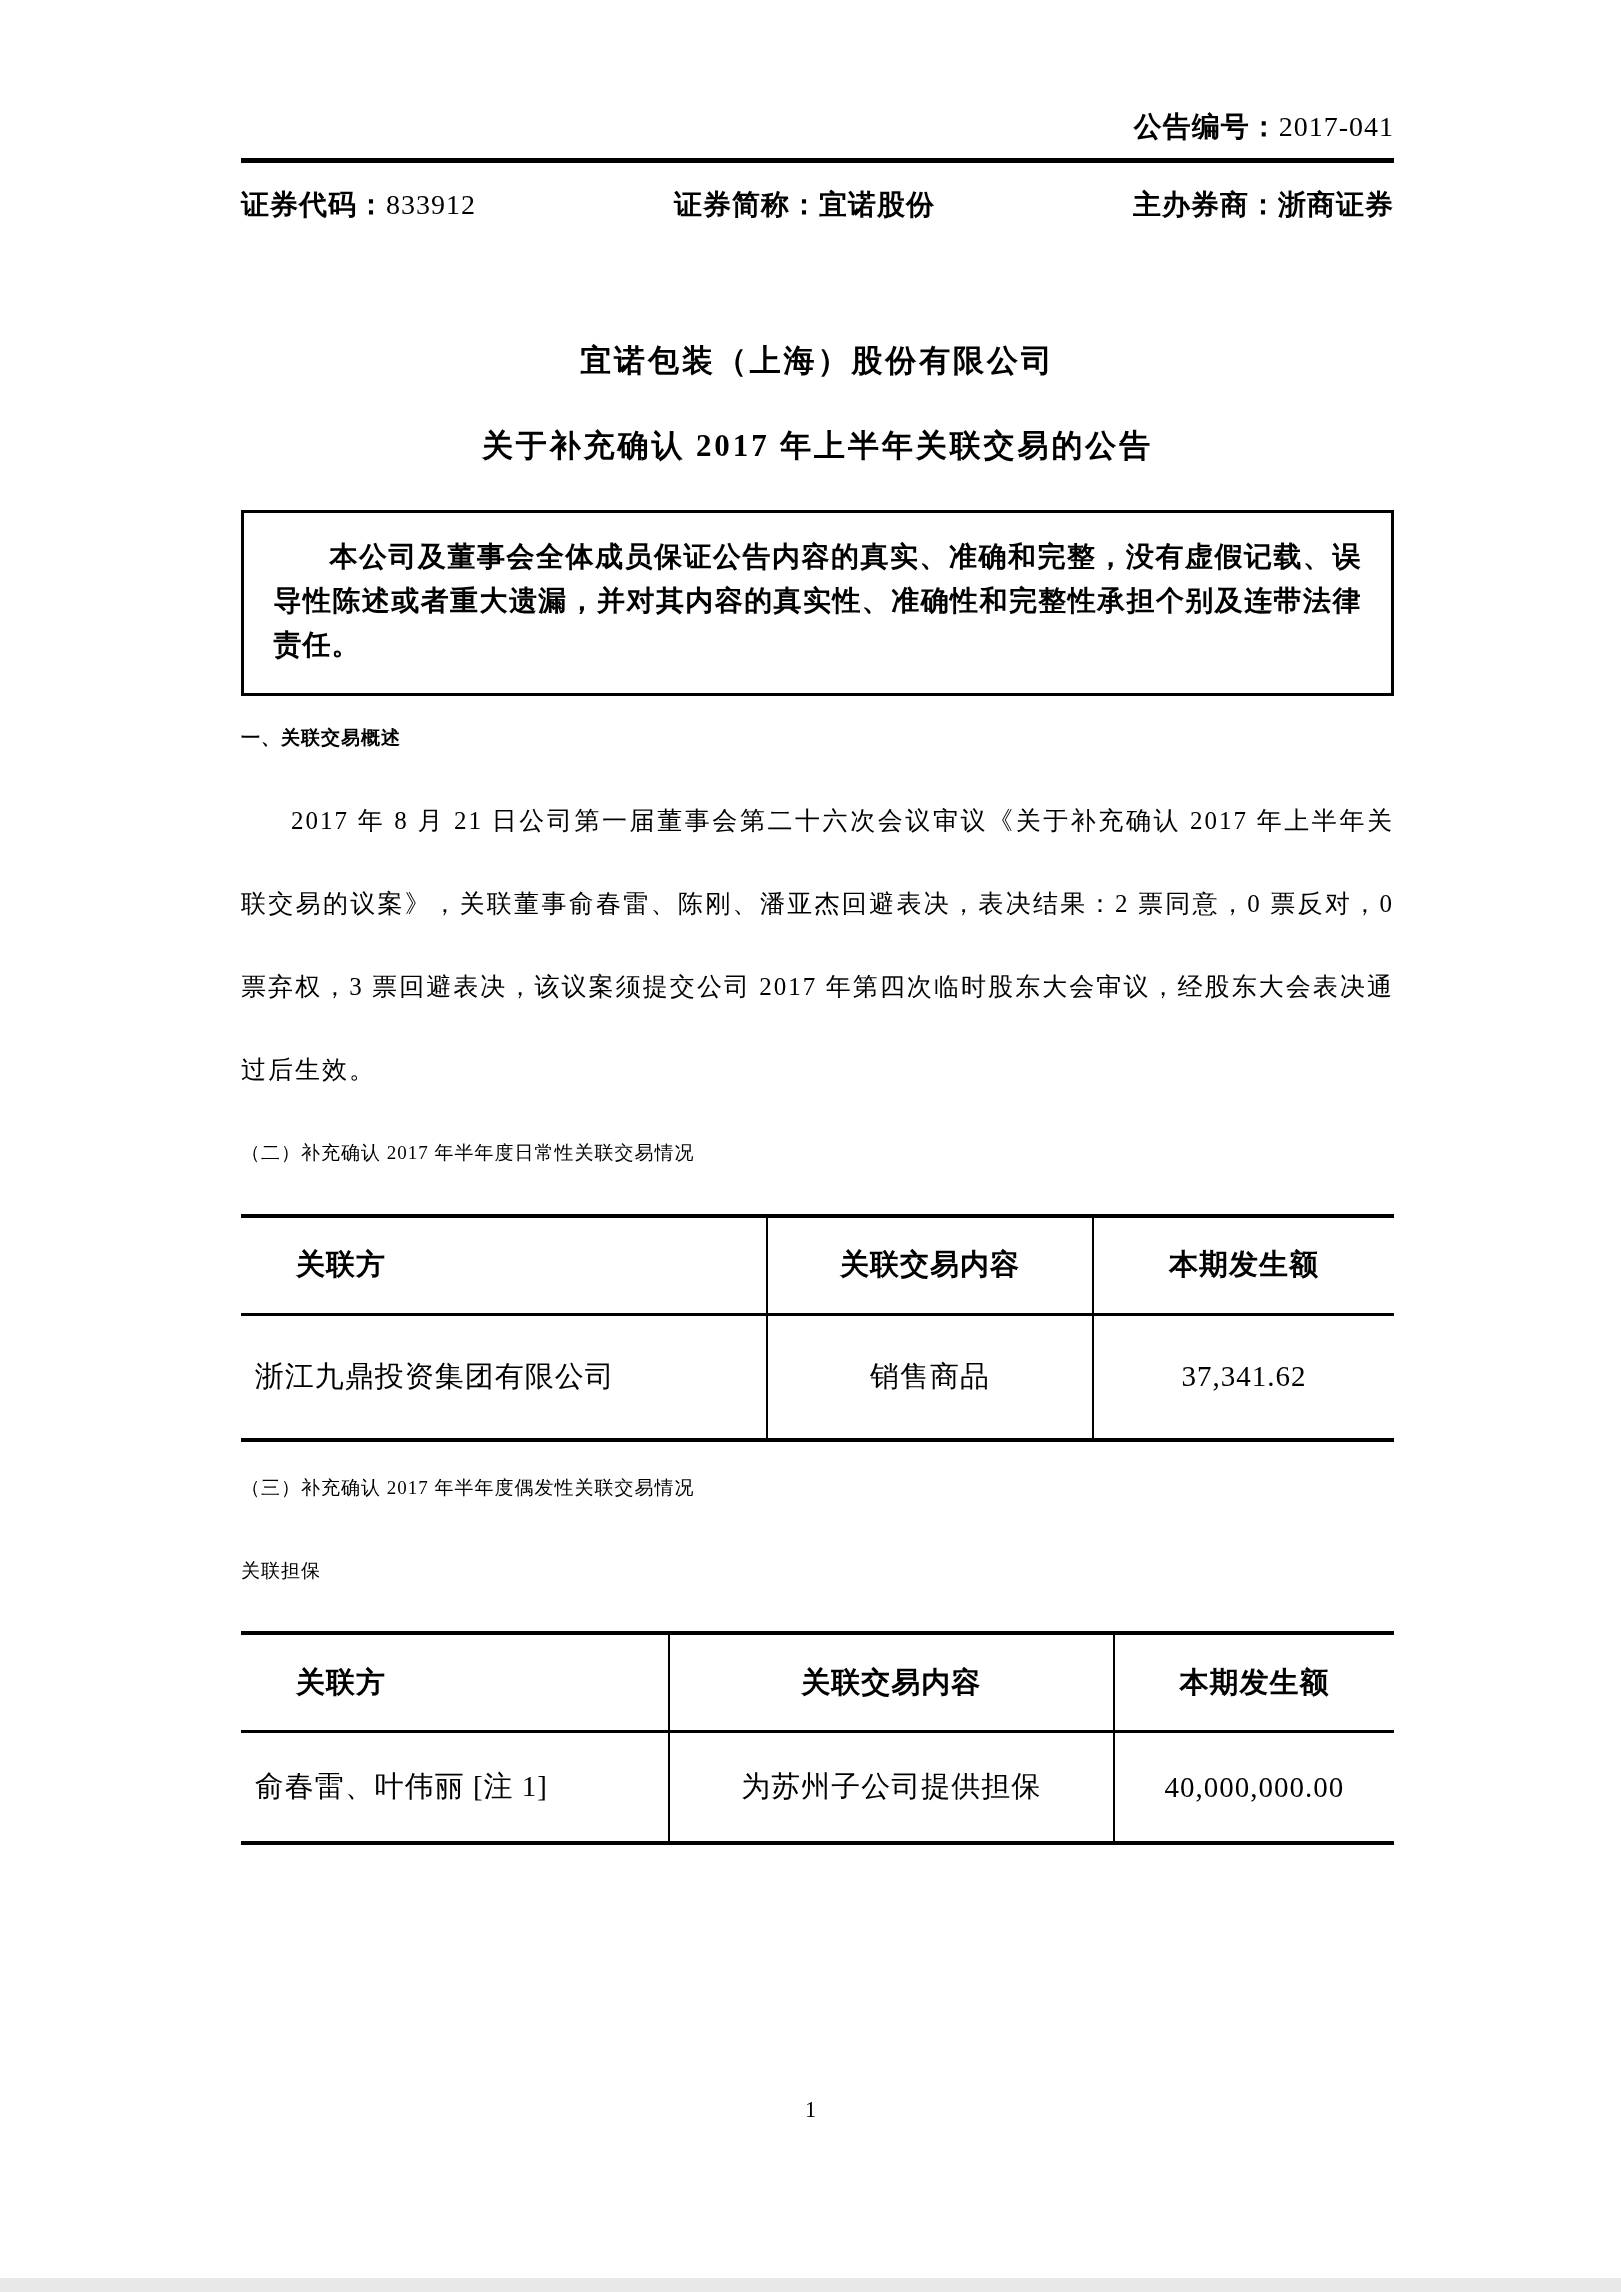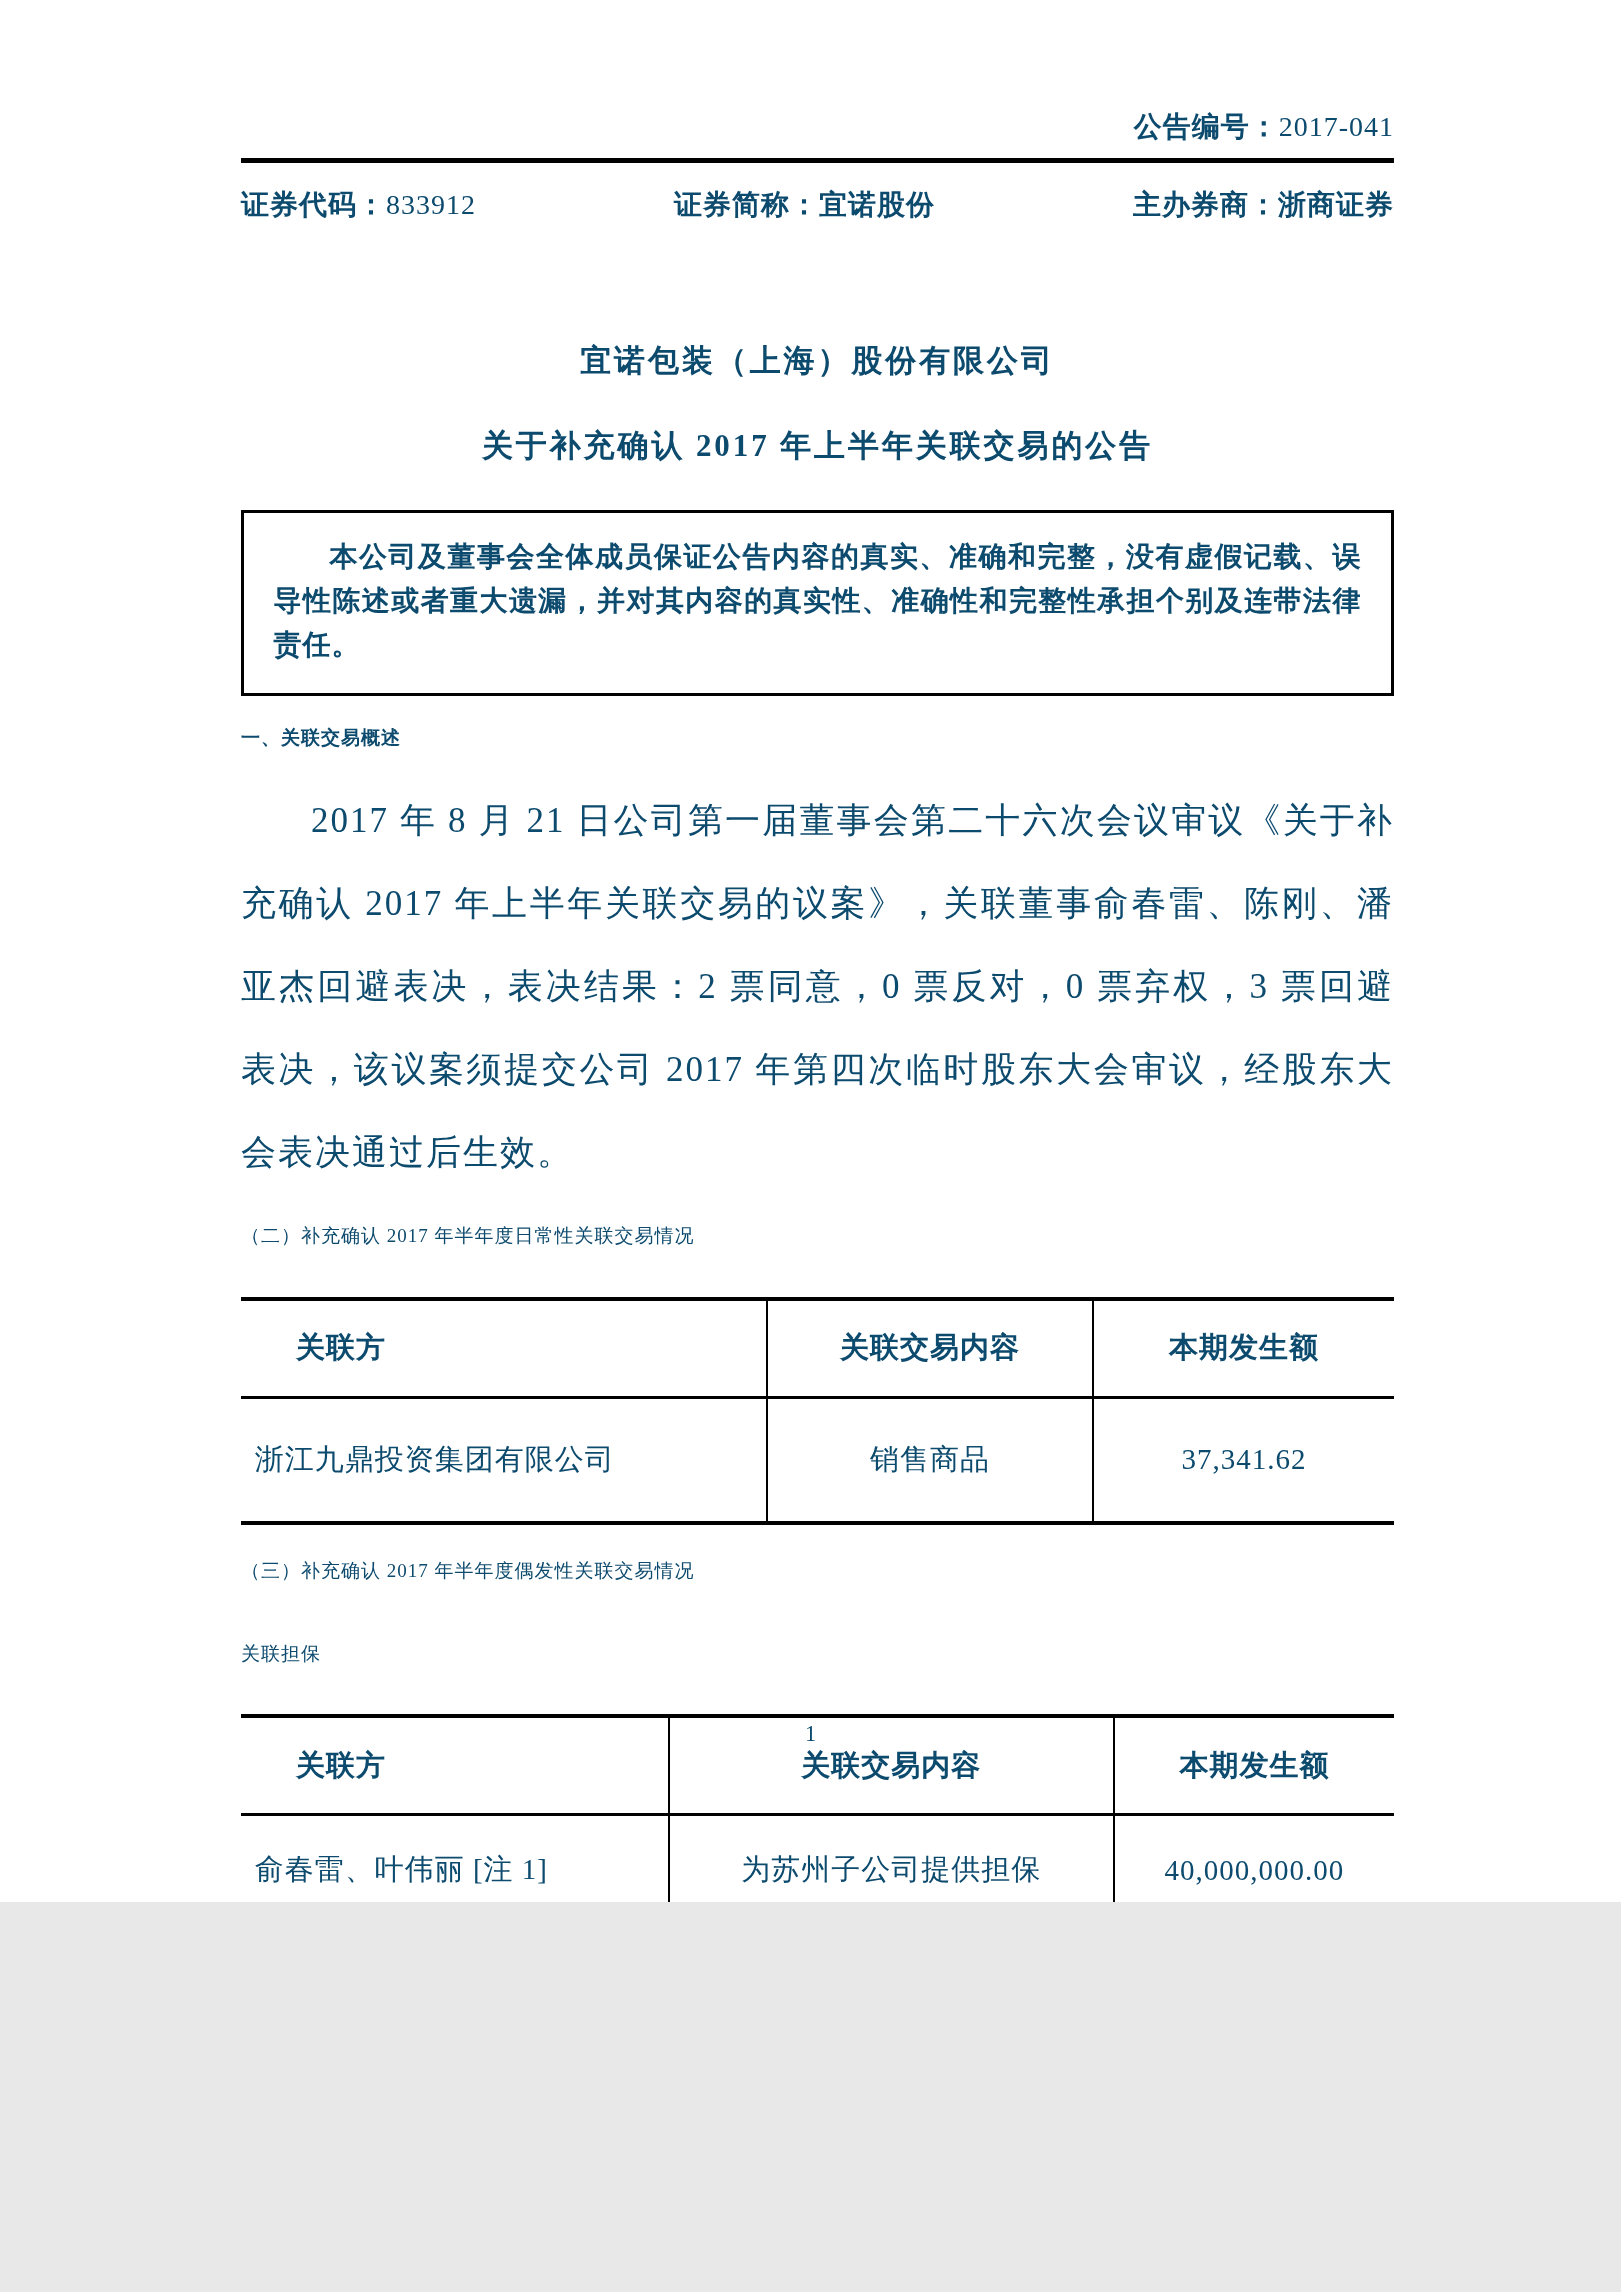--- a/index.html
+++ b/index.html
@@ -1,22 +1,22 @@
 <!DOCTYPE html>
 <html><head>
 <meta charset="utf-8">
 <style>
   html, body { margin: 0; padding: 0; background: #e8e8e8; }
   .page {
     position: relative;
     width: 1621px;
-    height: 1902px;
+    height: 2278px;
     margin: 0 auto;
     background: #ffffff;
-    color: #0c4a6e;
+    color: #000000;
     font-family: "Liberation Serif", "DejaVu Serif", serif;
     box-sizing: border-box;
     padding: 0 227px 0 241px;
     overflow: hidden;
   }
 
   
   .ann-line {
     margin-top: 108px;
     text-align: right;
@@ -72,21 +72,21 @@
   
   .body-line {
     font-size: 19px;
     line-height: 83px;
     letter-spacing: 1px;
     white-space: nowrap;
   }
   .section-h1 { font-weight: bold; }
   .para {
     margin: 0;
-    font-size: 35px;
+    font-size: 25px;
     line-height: 83px;
     text-indent: 2em;
     text-align: justify;
     letter-spacing: 2px;
   }
 
   
   .data-table {
     width: 100%;
     border-collapse: collapse;

